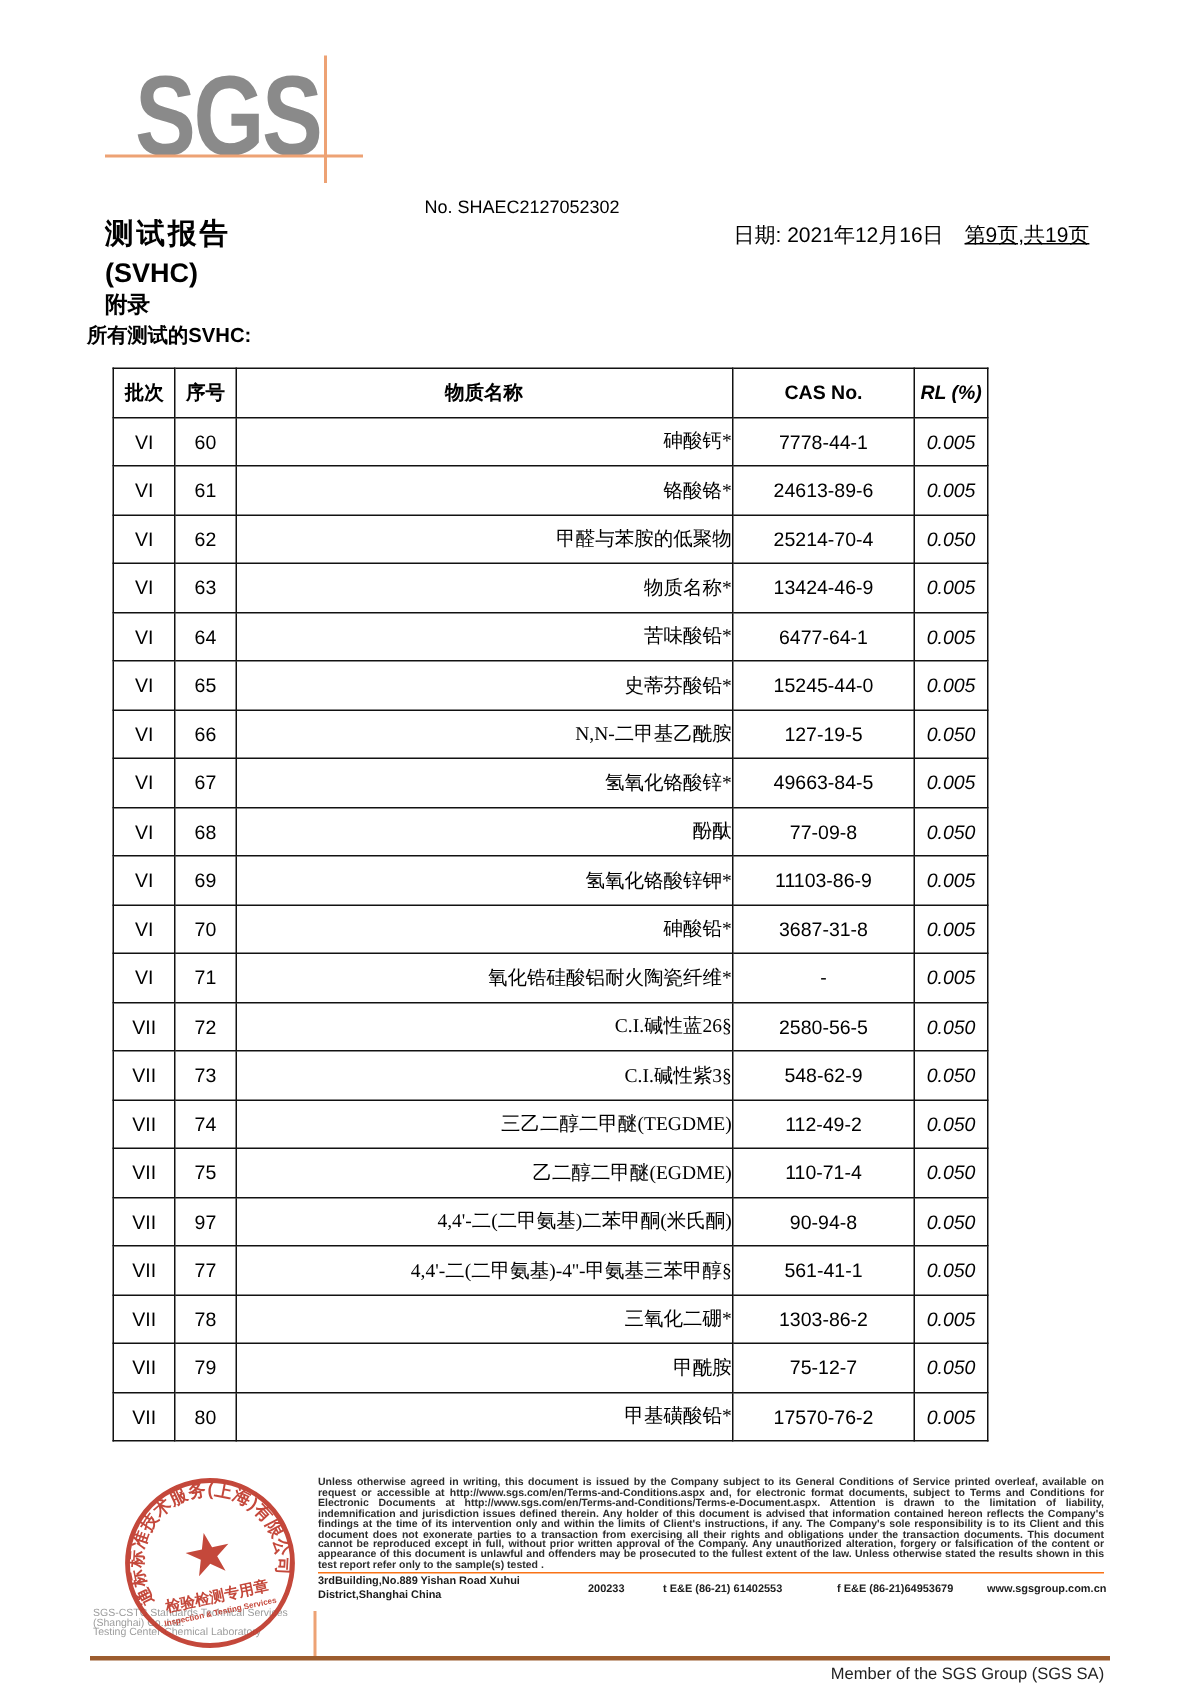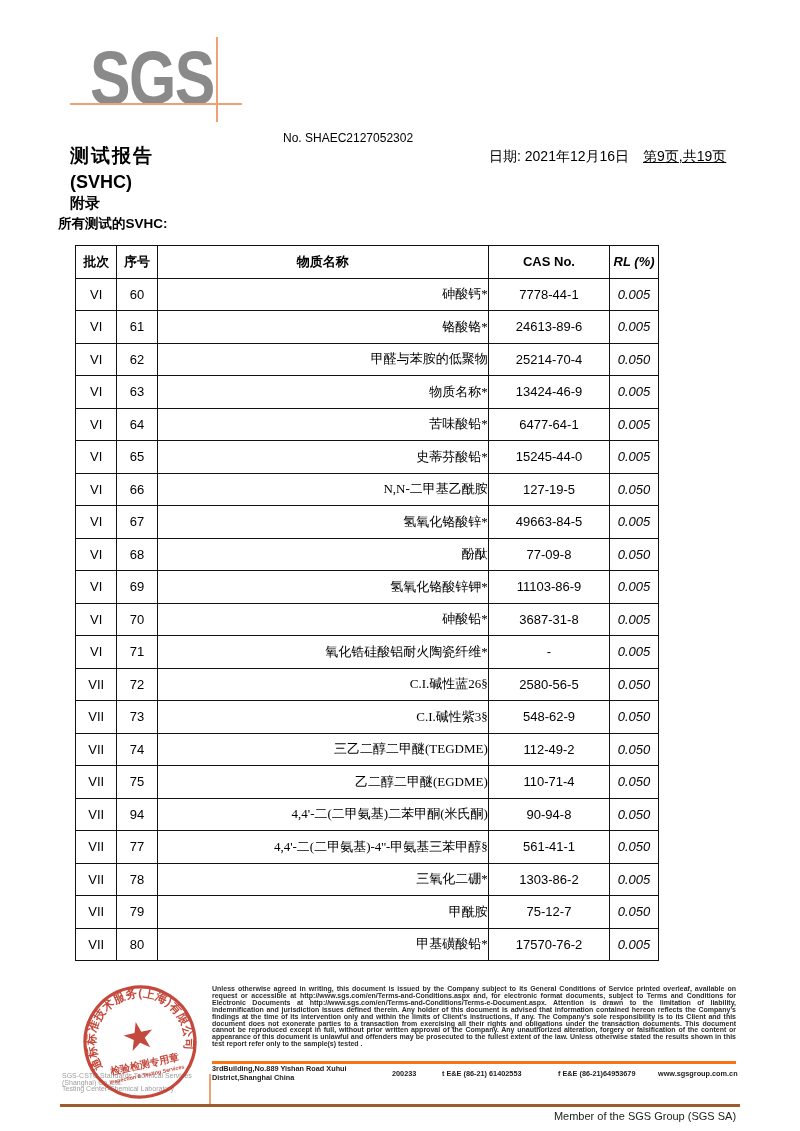--- a/index.html
+++ b/index.html
@@ -37,21 +37,21 @@
   
   .company-line1{position:absolute;left:62px;top:1072px;font-size:7px;color:#9d9d9d;width:160px;}
   .company-line2{position:absolute;left:62px;top:1085px;font-size:7px;color:#9d9d9d;width:160px;}
   .stamp{position:absolute;left:80px;top:982px;width:120px;height:120px;
          transform:rotate(-12deg);opacity:0.92;}
 
   .footer-right{position:absolute;left:212px;top:986px;width:524px;}
   .legal{font-size:7px;line-height:6.9px;font-weight:bold;color:#2e2e2e;text-align:justify;}
   .attention{font-size:7.2px;line-height:7.6px;font-weight:bold;color:#e07b20;margin-top:2px;}
 
-  .contact{margin-top:13px;border-top:3px solid #f97316;}
+  .contact{margin-top:0;border-top:1px solid #f97316;}
   .contact-row{display:grid;grid-template-columns:180px 50px 116px 100px auto;
                align-items:center;font-size:7.3px;font-weight:bold;color:#1c1c1c;
                height:13px;}
   .contact-row+.contact-row{border-top:1px solid #888;}
   .contact-vline{position:absolute;left:209px;top:1074px;width:1.5px;height:30px;background:#eda274;}
 
   .brown-line{position:absolute;left:60px;top:1104px;width:680px;height:3px;background:#9c5c2e;}
   .member{position:absolute;left:545px;top:1110px;width:200px;font-size:11px;color:#222;
           text-align:center;}
 </style>
@@ -190,21 +190,21 @@
         </tr>
         <tr>
           <td class="c0">VII</td>
           <td class="c1">75</td>
           <td class="c2">乙二醇二甲醚(EGDME)</td>
           <td class="c3">110-71-4</td>
           <td class="c4">0.050</td>
         </tr>
         <tr>
           <td class="c0">VII</td>
-          <td class="c1">94</td>
+          <td class="c1">97</td>
           <td class="c2">4,4'-二(二甲氨基)二苯甲酮(米氏酮)</td>
           <td class="c3">90-94-8</td>
           <td class="c4">0.050</td>
         </tr>
         <tr>
           <td class="c0">VII</td>
           <td class="c1">77</td>
           <td class="c2">4,4'-二(二甲氨基)-4''-甲氨基三苯甲醇§</td>
           <td class="c3">561-41-1</td>
           <td class="c4">0.050</td>

